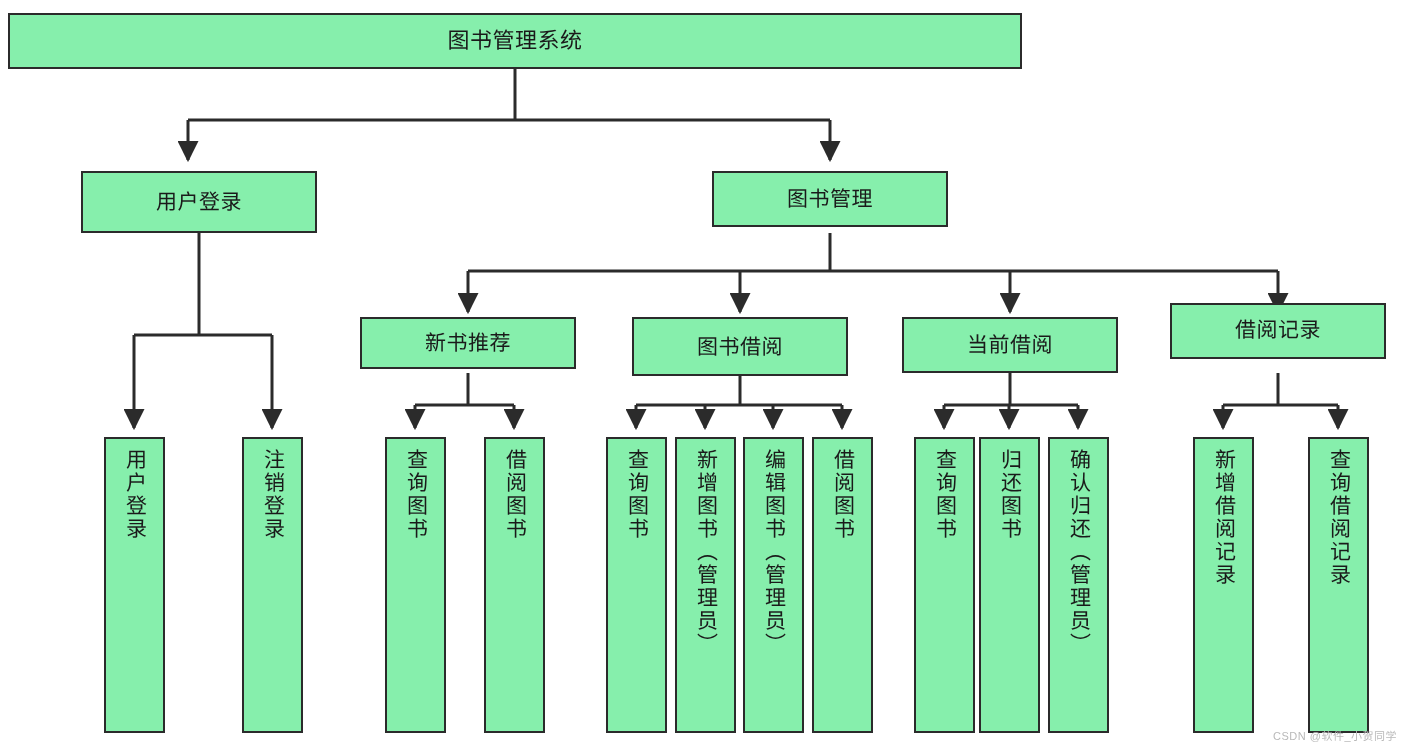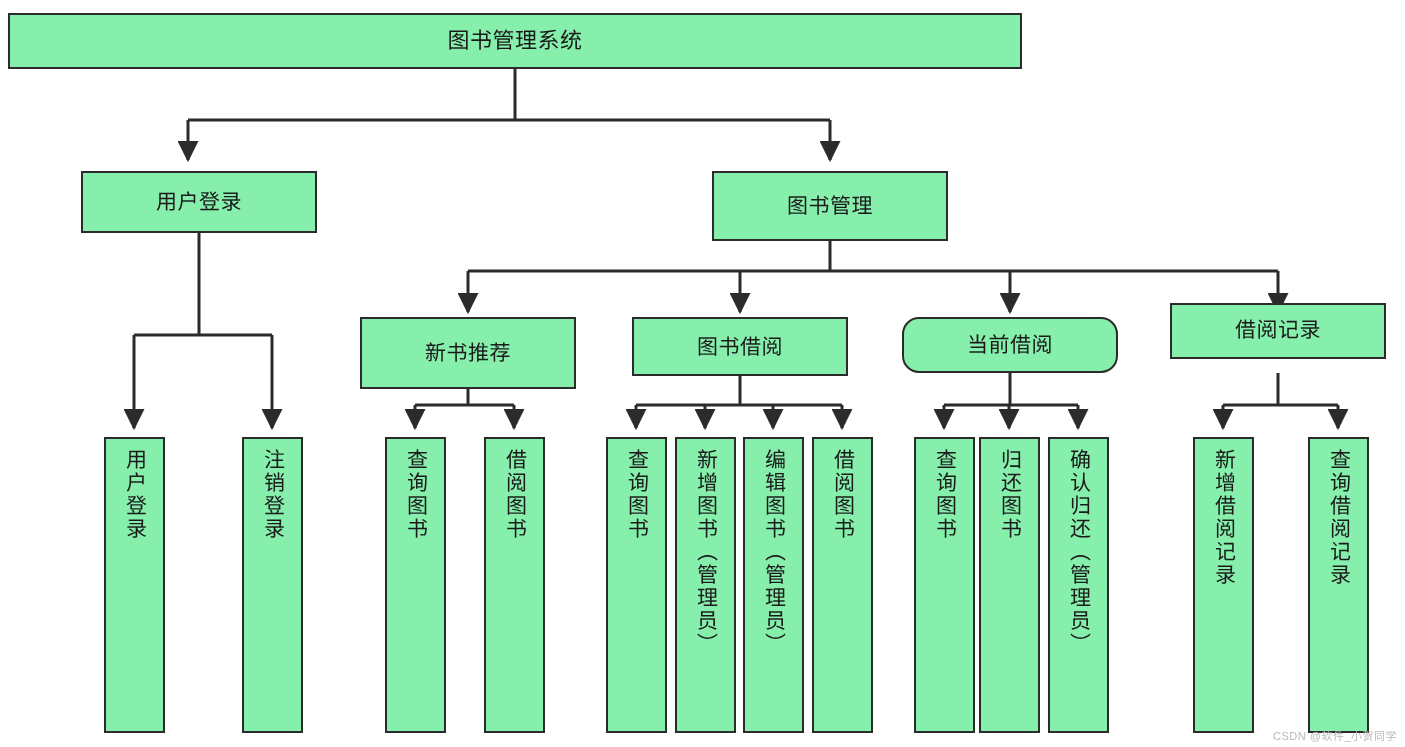--- a/index.html
+++ b/index.html
@@ -131,31 +131,31 @@
     </g>
   </svg>
 
   <div class="node h root" style="left:8px; top:13px; width:1014px; height:56px;">
     <span class="node-label">图书管理系统</span>
   </div>
 
   <div class="node h" style="left:81px; top:171px; width:236px; height:62px;">
     <span class="node-label">用户登录</span>
   </div>
-  <div class="node h" style="left:712px; top:171px; width:236px; height:70px;">
+  <div class="node h" style="left:712px; top:171px; width:236px; height:56px;">
     <span class="node-label">图书管理</span>
   </div>
 
-  <div class="node h" style="left:360px; top:317px; width:216px; height:72px;">
+  <div class="node h" style="left:360px; top:317px; width:216px; height:52px;">
     <span class="node-label">新书推荐</span>
   </div>
   <div class="node h" style="left:632px; top:317px; width:216px; height:59px;">
     <span class="node-label">图书借阅</span>
   </div>
-  <div class="node h" style="left:902px; top:317px; width:216px; height:56px;border-radius:17px;">
+  <div class="node h" style="left:902px; top:317px; width:216px; height:56px;">
     <span class="node-label">当前借阅</span>
   </div>
   <div class="node h" style="left:1170px; top:303px; width:216px; height:56px;font-family:Liberation Serif, serif;">
     <span class="node-label">借阅记录</span>
   </div>
 
   <div class="node v" style="left:104px; top:437px; width:61px; height:296px;">
     <span class="node-label">用户登录</span>
   </div>
   <div class="node v" style="left:242px; top:437px; width:61px; height:296px;">

